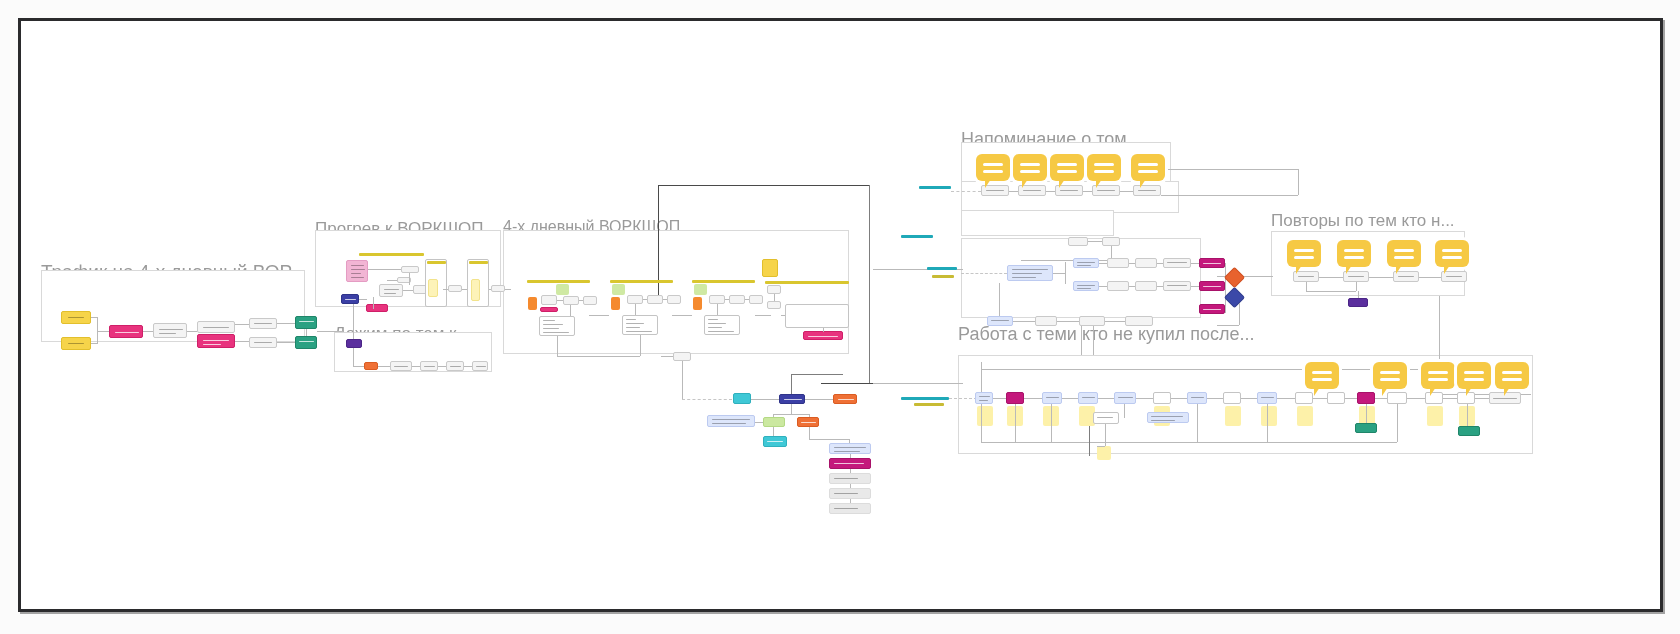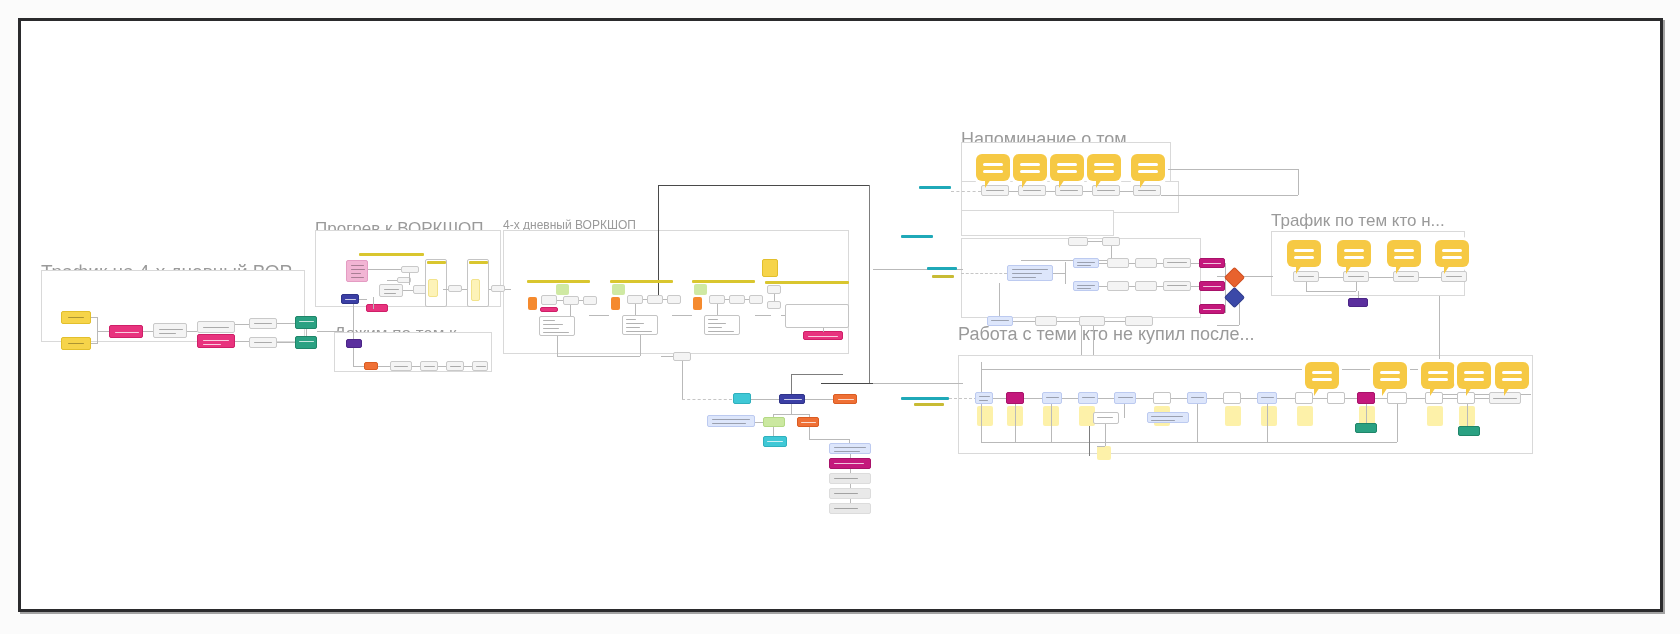--- a/index.html
+++ b/index.html
@@ -82,31 +82,31 @@
 <body>
 
 <div id="screen">
   <div id="frame">
     <div id="canvas">
 
       <div class="sect-title" style="left:20px;top:240px;font-size:19px;">Трафик на 4-х дневный ВОР...</div>
 
       <div class="sect-title" style="left:294px;top:198px;font-size:17px;">Прогрев к ВОРКШОП...</div>
 
-      <div class="sect-title" style="left:482px;top:197px;font-size:12px;">4-х дневный ВОРКШОП</div>
+      <div class="sect-title" style="left:482px;top:197px;font-size:16px;">4-х дневный ВОРКШОП</div>
 
       <div class="sect-title" style="left:313px;top:303px;font-size:17px;">Дожим по тем к...</div>
 
       <div class="sect-title" style="left:940px;top:108px;font-size:18px;">Напоминание о том ...</div>
 
       <div class="sect-title" style="left:940px;top:166px;font-size:18px;color:#bdbdbd;">Пока не трогаем</div>
 
       <div class="sect-title" style="left:940px;top:195px;font-size:18px;">Повторы...</div>
 
-      <div class="sect-title" style="left:1250px;top:190px;font-size:17px;">Трафик по тем кто н...</div>
+      <div class="sect-title" style="left:1250px;top:190px;font-size:17px;">Повторы по тем кто н...</div>
 
       <div class="sect-title" style="left:937px;top:303px;font-size:18px;">Работа с теми кто не купил после...</div>
 
       <div class="sect" style="left:20px;top:249px;width:264px;height:72px;"></div>
 
       <div class="sect" style="left:294px;top:209px;width:186px;height:77px;"></div>
 
       <div class="sect" style="left:482px;top:209px;width:346px;height:124px;"></div>
 
       <div class="sect" style="left:313px;top:311px;width:158px;height:40px;"></div>

